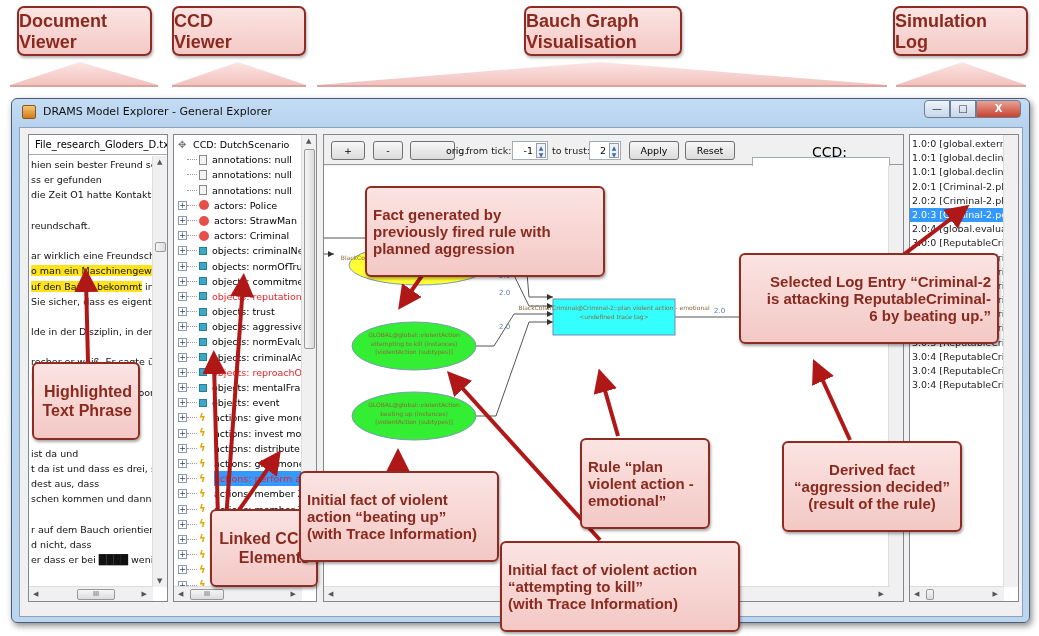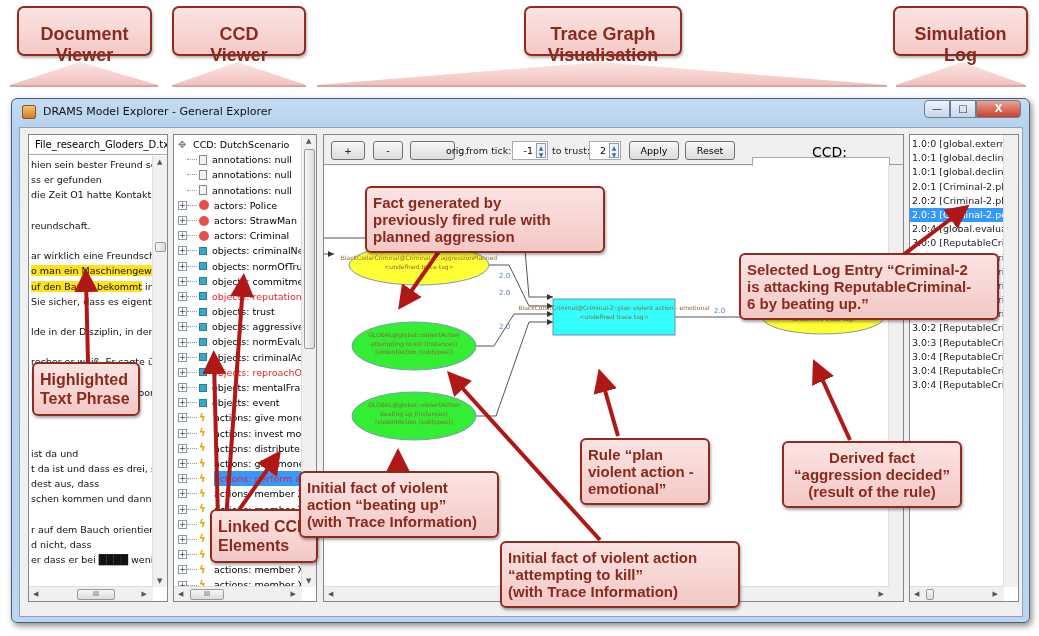--- a/index.html
+++ b/index.html
@@ -1,19 +1,19 @@
 <!DOCTYPE html>
 <html><head>
 <meta charset="utf-8">
 <style>
   * { box-sizing: border-box; margin: 0; padding: 0; }
   body { width: 1039px; height: 636px; position: relative; background: #ffffff; overflow: hidden; font-family: "DejaVu Sans", sans-serif; }
 
   
-  .hdr { position: absolute; top: 6px; height: 50px; background: linear-gradient(#fbe4e2, #f4c9c6); border: 2px solid #8e2b22; border-radius: 7px; color: #8a2a1f; font-family: "Liberation Sans", sans-serif; font-weight: bold; font-size: 18px; line-height: 21px; text-align: center; padding-top: 16px; box-shadow: 1px 2px 3px rgba(0,0,0,0.3); }
+  .hdr { position: absolute; top: 6px; height: 50px; background: linear-gradient(#fbe4e2, #f4c9c6); border: 2px solid #8e2b22; border-radius: 7px; color: #8a2a1f; font-family: "Liberation Sans", sans-serif; font-weight: bold; font-size: 18px; line-height: 21px; padding-top: 3px; box-shadow: 1px 2px 3px rgba(0,0,0,0.3); }
   .fan { position: absolute; top: 62px; height: 26px; }
 
   
   .window { position: absolute; left: 11px; top: 98px; width: 1019px; height: 525px; border: 1px solid #4b5e78; border-radius: 6px; background: linear-gradient(#c4dcf3, #b7d2ef 30px, #bcd6f0); box-shadow: 2px 3px 6px rgba(0,0,0,0.45); }
   .titlebar { position: absolute; left: 0; top: 0; width: 100%; height: 26px; }
   .title-icon { position: absolute; left: 10px; top: 6px; width: 14px; height: 14px; background: linear-gradient(#f8c470, #d27a1a); border: 1px solid #7b5a2b; border-radius: 2px; }
   .title-text { position: absolute; left: 31px; top: 6px; font-size: 11px; color: #111; font-family: "DejaVu Sans", sans-serif; }
   .wbtns { position: absolute; right: 8px; top: 1px; display: flex; }
   .wbtn { width: 26px; height: 18px; border: 1px solid #6d7f98; background: linear-gradient(#eef4fb, #c7d6e8); font-size: 10px; text-align: center; line-height: 16px; color: #333; }
   .wbtn.close { width: 45px; background: linear-gradient(#e8a396, #c8412e); color: #fff; font-weight: bold; border-radius: 0 4px 4px 0; }
@@ -61,32 +61,32 @@
   .ccd-box { position: absolute; left: 428px; top: 22px; width: 138px; height: 10px; border: 1px solid #a5acb5; border-bottom: none; background: #fff; }
 
   .gcanvas { position: absolute; left: 0; top: 31px; width: 566px; height: 421px; background: #fff; overflow: hidden; }
   .gvscroll { position: absolute; right: 0; top: 31px; width: 15px; height: 421px; background: #f0f0f0; border-left: 1px solid #ddd; }
 
   .loglist { position: absolute; top: 2px; left: 0; width: 94px; font-size: 9.5px; line-height: 14.2px; white-space: nowrap; overflow: hidden; color: #222; }
   .logrow { height: 14.2px; padding-left: 2px; }
   .logrow.sel { background: #3399ff; color: #fff; }
 
   
-  .callout { position: absolute; background: linear-gradient(#fbe4e2, #f3c8c5); border: 2px solid #8e2b22; border-radius: 6px; color: #8a2a1f; font-family: "Liberation Sans", sans-serif; font-weight: bold; font-size: 15px; line-height: 17px; padding: 6px 6px; box-shadow: 1px 2px 3px rgba(0,0,0,0.35); z-index: 20; }
-  .callout.center { text-align: left; }
+  .callout { position: absolute; background: linear-gradient(#fbe4e2, #f3c8c5); border: 2px solid #8e2b22; border-radius: 6px; color: #8a2a1f; font-family: "Liberation Sans", sans-serif; font-weight: bold; font-size: 15px; line-height: 17px; padding: 18px 6px; box-shadow: 1px 2px 3px rgba(0,0,0,0.35); z-index: 20; }
+  .callout.center { text-align: right; }
   .arrows { position: absolute; left: 0; top: 0; width: 1039px; height: 636px; z-index: 15; pointer-events: none; }
 </style>
 </head>
 <body>
 
 <div class="hdr" style="left:17px;width:135px;white-space:pre-line;">Document
 Viewer</div>
 <div class="hdr" style="left:172px;width:134px;white-space:pre-line;">CCD
 Viewer</div>
-<div class="hdr" style="left:524px;width:158px;white-space:pre-line;">Trace Graph
+<div class="hdr" style="left:524px;width:158px;white-space:pre-line;">Bauch Graph
 Visualisation</div>
 <div class="hdr" style="left:893px;width:135px;white-space:pre-line;">Simulation
 Log</div>
 
 <svg class="fan" style="left:0;width:1039px;" viewBox="0 0 1039 26">
   <defs>
       <linearGradient id="fg" x1="0" y1="0" x2="0" y2="1">
         <stop offset="0" stop-color="#fbe5e3"></stop>
         <stop offset="1" stop-color="#f2c2be"></stop>
       </linearGradient>

